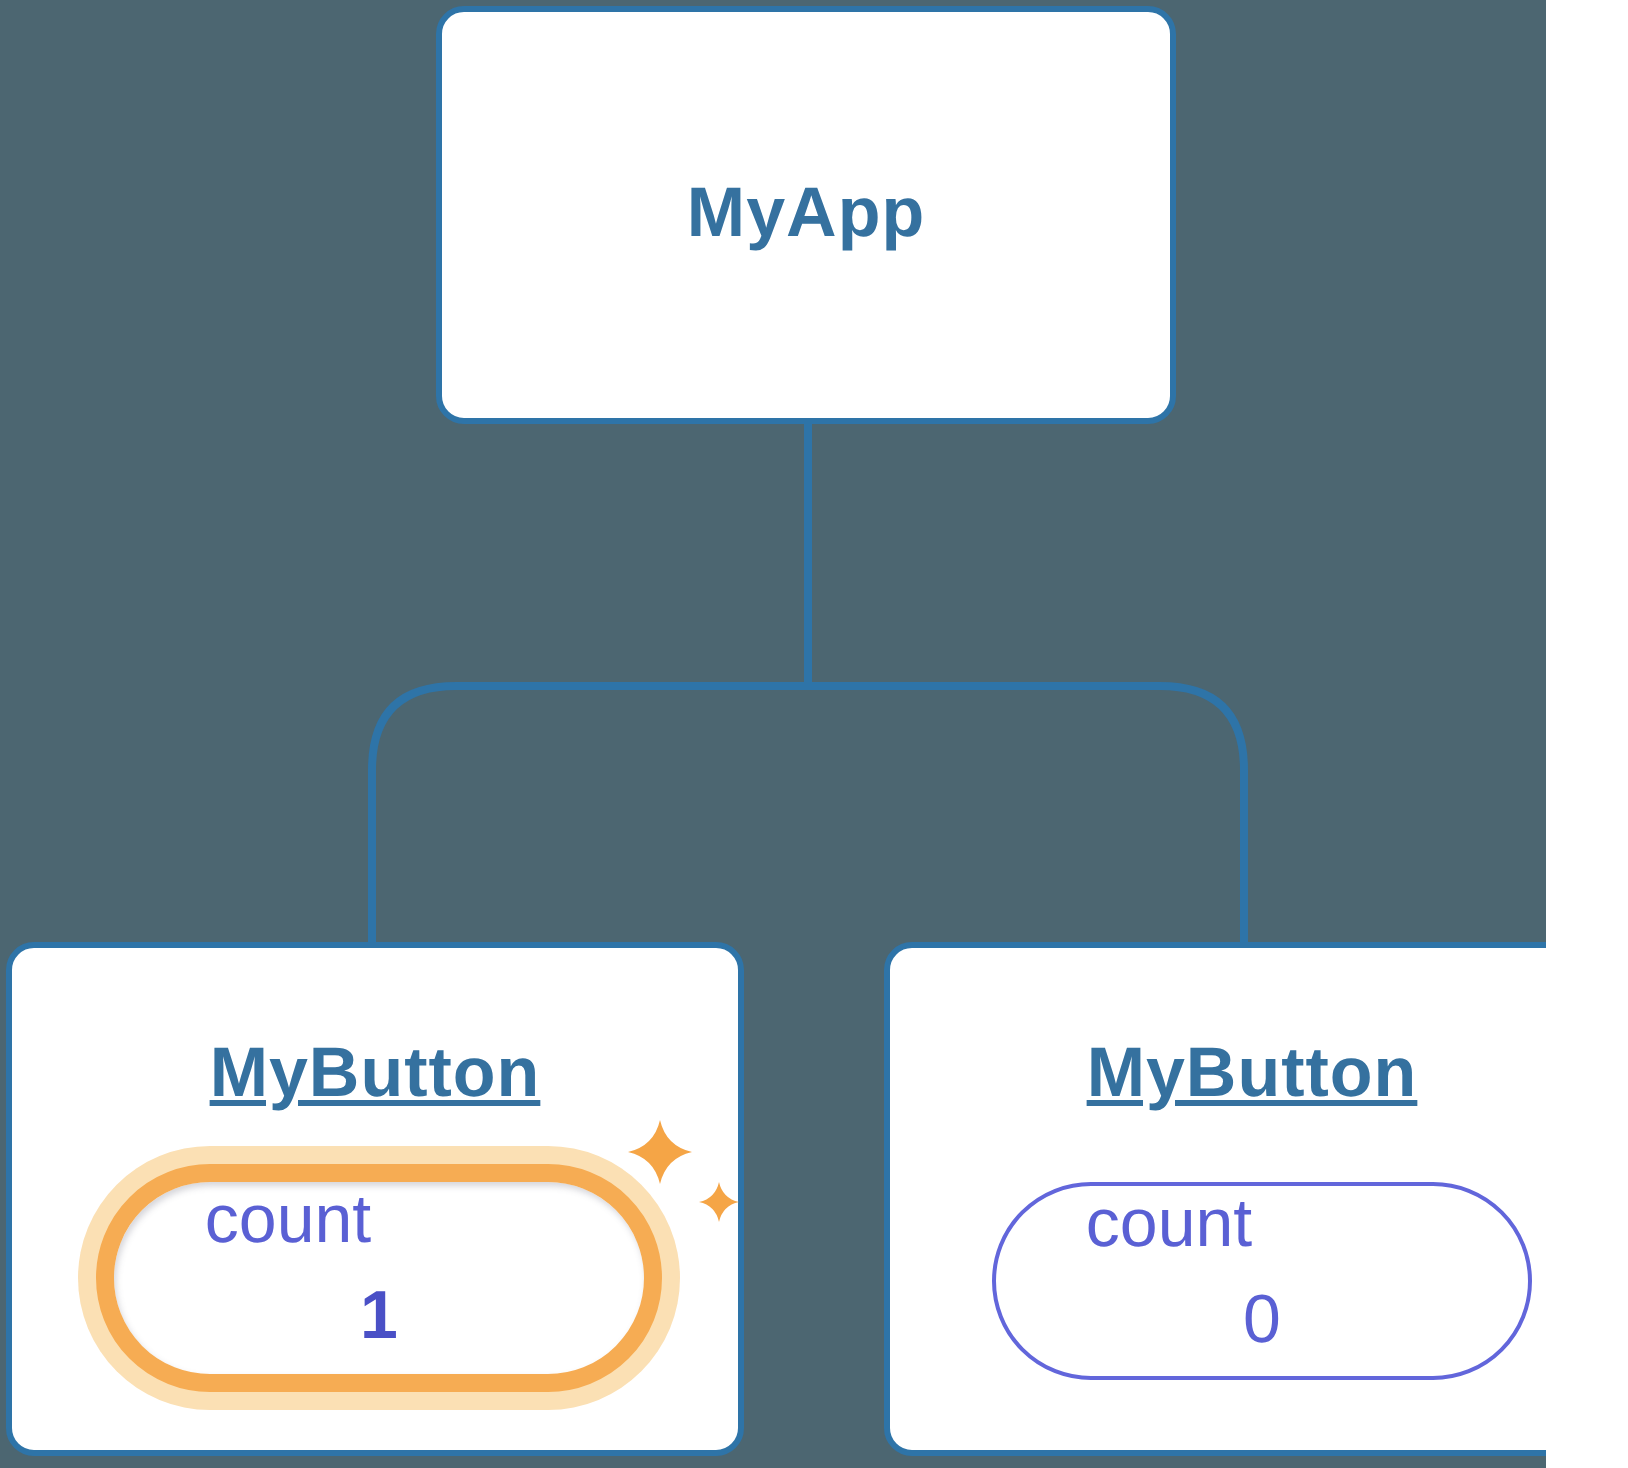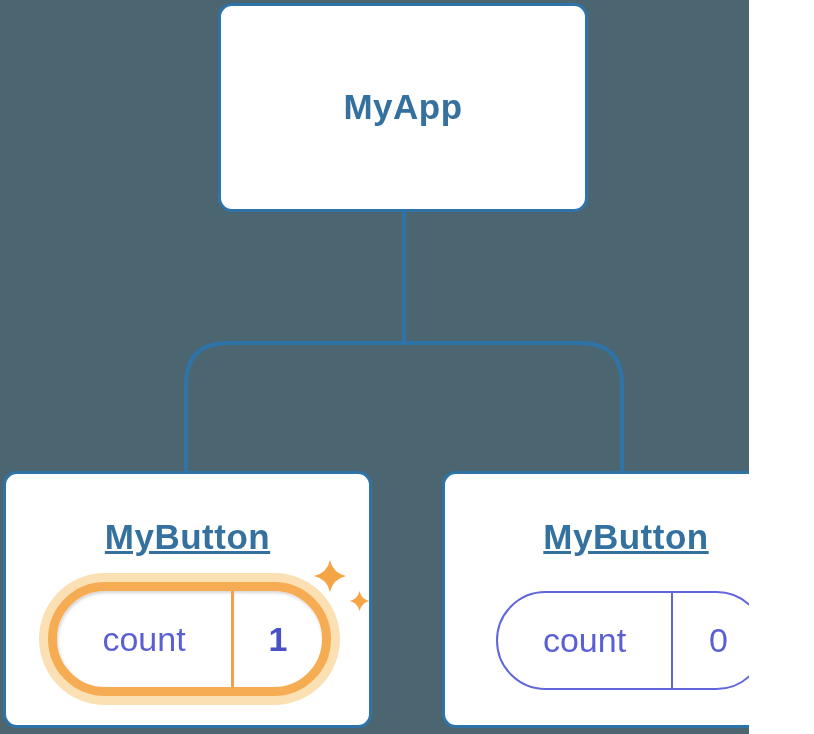--- a/index.html
+++ b/index.html
@@ -6,20 +6,21 @@
     margin: 0;
     padding: 0;
     font-family: "Liberation Sans", "DejaVu Sans", sans-serif;
   }
   .canvas {
     position: relative;
     width: 749px;
     height: 734px;
     background: #4C6671;
     overflow: hidden;
+    padding-left: 24px;
   }
   .connector-svg {
     position: absolute;
     left: 0;
     top: 0;
     z-index: 0;
   }
   .node-card {
     position: absolute;
     background: #FFFFFF;
@@ -64,20 +65,21 @@
     top: 43px;
     text-decoration: underline;
   }
   .state-pill {
     position: absolute;
     box-sizing: border-box;
     border-radius: 999px;
     background: #FFFFFF;
     display: flex;
     align-items: stretch;
+    flex-direction: column;
   }
   
   .state-pill.plain {
     left: 51px;
     top: 117px;
     width: 270px;
     height: 99px;
     border: 2.5px solid #6266DB;
   }
   

